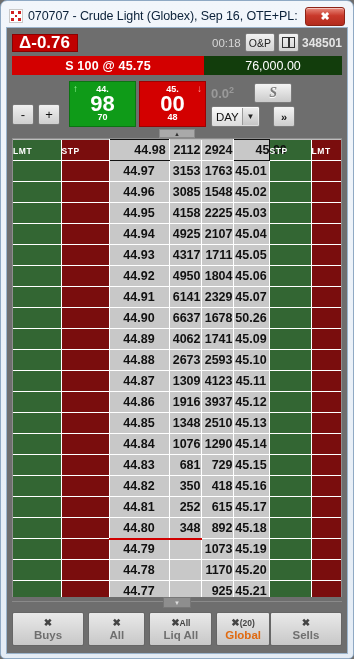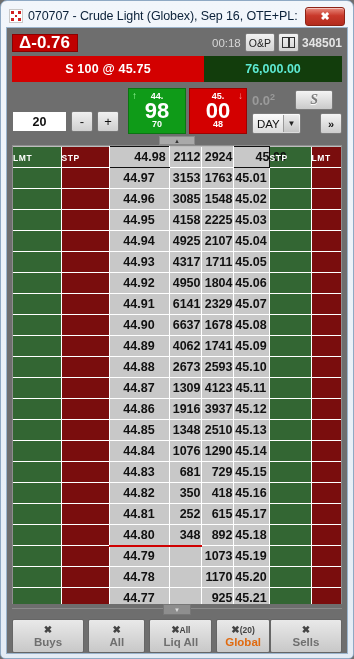--- a/index.html
+++ b/index.html
@@ -59,27 +59,27 @@
     background:linear-gradient(#f2f2f2,#d2d2d2);
     border:1px solid #7b7b7b;border-radius:2px;
     font-size:10.5px;color:#222;height:19px;min-width:20px;
     display:flex;align-items:center;justify-content:center;padding:0 3px;
     box-sizing:border-box;margin-right:3px;
   }
   .win-glyph{width:13px;height:11px;border:1.6px solid #333;box-sizing:border-box;position:relative;}
   .win-glyph:after{content:"";position:absolute;left:50%;top:0;bottom:0;width:1.6px;background:#333;}
   .acct{color:#e5e5e5;font-size:12px;font-weight:bold;}
   
-  .pnlrow{display:flex;height:26px;margin-top:3px;}
+  .pnlrow{display:flex;height:19px;margin-top:3px;}
   .pnl-left{
     flex:0 0 192px;background:#d30000;color:#fff;font-size:12.5px;font-weight:bold;
     display:flex;align-items:center;justify-content:center;letter-spacing:.2px;
   }
   .pnl-right{
-    flex:1 1 auto;background:#123d0c;color:#5eead4;font-size:12.5px;font-weight:bold;
+    flex:1 1 auto;background:#123d0c;color:#ffffff;font-size:12.5px;font-weight:normal;
     display:flex;align-items:center;justify-content:center;
   }
   
   .ctrlrow{height:47px;margin-top:5px;display:flex;align-items:flex-end;position:relative;}
   .qty-wrap{display:flex;align-items:center;gap:4px;margin-bottom:2px;}
   .qty-input{
     width:55px;height:21px;background:#fff;border:1px solid #6e6e6e;
     font-size:12.5px;font-weight:bold;color:#111;text-align:center;line-height:21px;
     box-sizing:border-box;
   }
@@ -104,21 +104,21 @@
   .rc-top{display:flex;align-items:center;gap:20px;}
   .tick-val{color:#9a9a9a;font-size:13px;font-weight:bold;}
   .tick-val sup{font-size:9px;}
   .s-btn{
     width:38px;height:20px;box-sizing:border-box;
     background:linear-gradient(#f4f4f4,#cacaca);border:1px solid #7b7b7b;border-radius:2px;
     display:flex;align-items:center;justify-content:center;
     font-size:14px;font-weight:bold;font-style:italic;color:#7b7b7b;
     text-shadow:0 1px 0 #fff;font-family:"Liberation Serif",serif;
   }
-  .rc-bot{display:flex;align-items:center;gap:19px;}
+  .rc-bot{display:flex;align-items:center;gap:13px;}
   .sel{
     width:49px;height:21px;box-sizing:border-box;
     background:linear-gradient(#fbfbfb,#dcdcdc);border:1px solid #7b7b7b;border-radius:2px;
     display:flex;align-items:center;font-size:11.5px;color:#111;padding-left:4px;position:relative;
   }
   .sel .arrow{
     position:absolute;right:1px;top:1px;bottom:1px;width:15px;
     background:linear-gradient(#ededed,#c6c6c6);border-left:1px solid #9a9a9a;
     display:flex;align-items:center;justify-content:center;font-size:8px;color:#222;
   }
@@ -217,21 +217,20 @@
       <span class="acct">348501</span>
     </div>
 
     <div class="pnlrow">
       <div class="pnl-left">S 100 @ 45.75</div>
       <div class="pnl-right">76,000.00</div>
     </div>
 
     <div class="ctrlrow">
       <div class="qty-wrap">
-        <div class="qty-input">20</div>
         <div class="step">-</div>
         <div class="step">+</div>
       </div>
 
       <div class="quote bid">
         <span class="q-arrow l">↑</span>
         <span class="q-top">44.</span>
         <span class="q-main">98</span>
         <span class="q-bot">70</span>
       </div>
@@ -344,21 +343,21 @@
               <td class="c-askp">45.07</td>
               <td class="c-stp-r"></td>
               <td class="c-lmt-r"></td>
             </tr>
             <tr>
               <td class="c-lmt-l"></td>
               <td class="c-stp-l"></td>
               <td class="c-bidp">44.90</td>
               <td class="c-bidq">6637</td>
               <td class="c-askq">1678</td>
-              <td class="c-askp">45.08</td>
+              <td class="c-askp">50.26</td>
               <td class="c-stp-r"></td>
               <td class="c-lmt-r"></td>
             </tr>
             <tr>
               <td class="c-lmt-l"></td>
               <td class="c-stp-l"></td>
               <td class="c-bidp">44.89</td>
               <td class="c-bidq">4062</td>
               <td class="c-askq">1741</td>
               <td class="c-askp">45.09</td>

